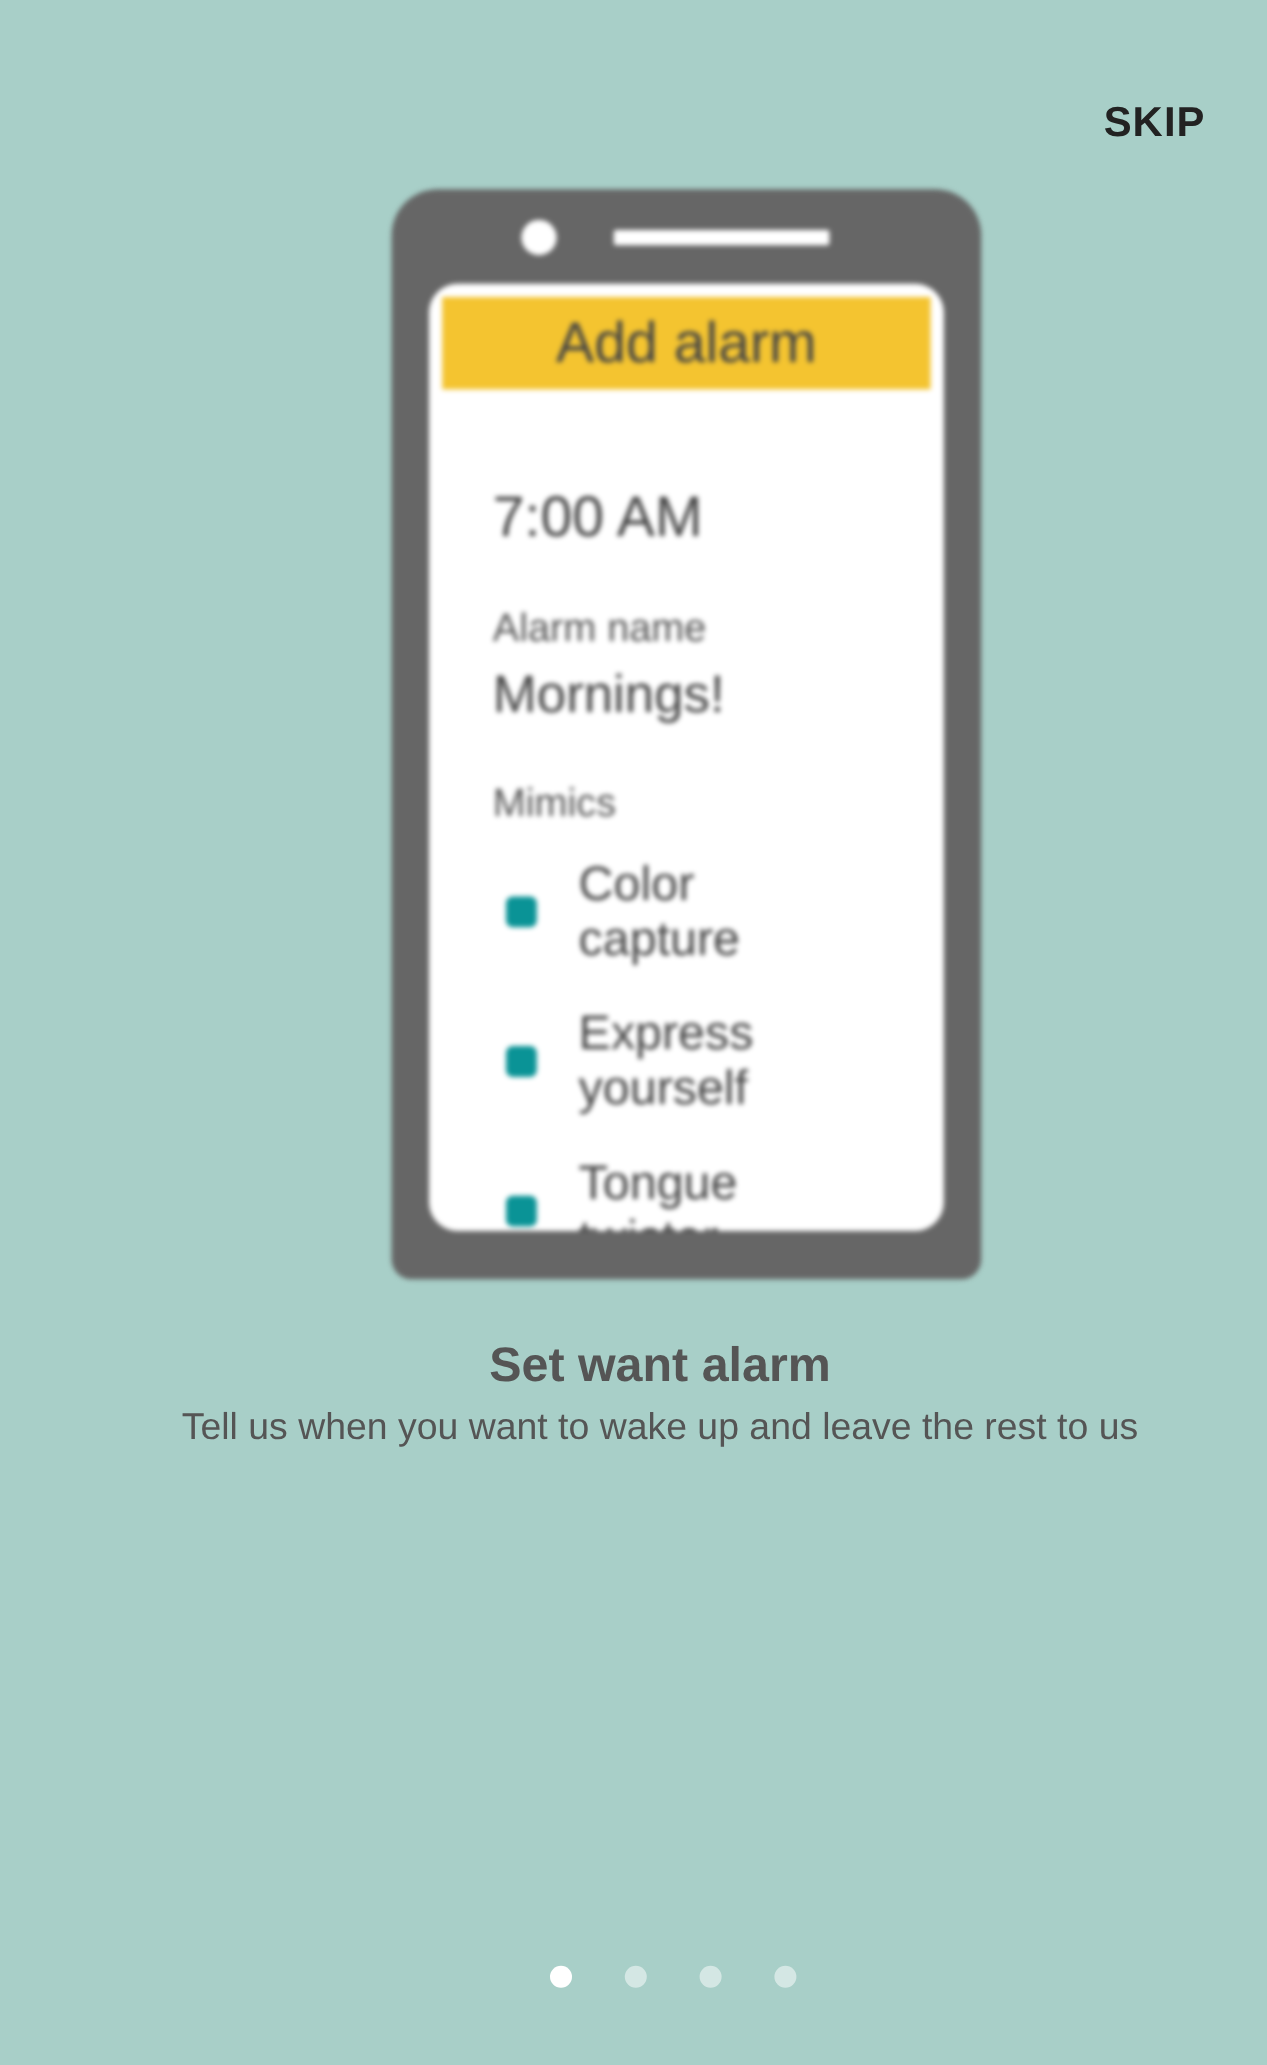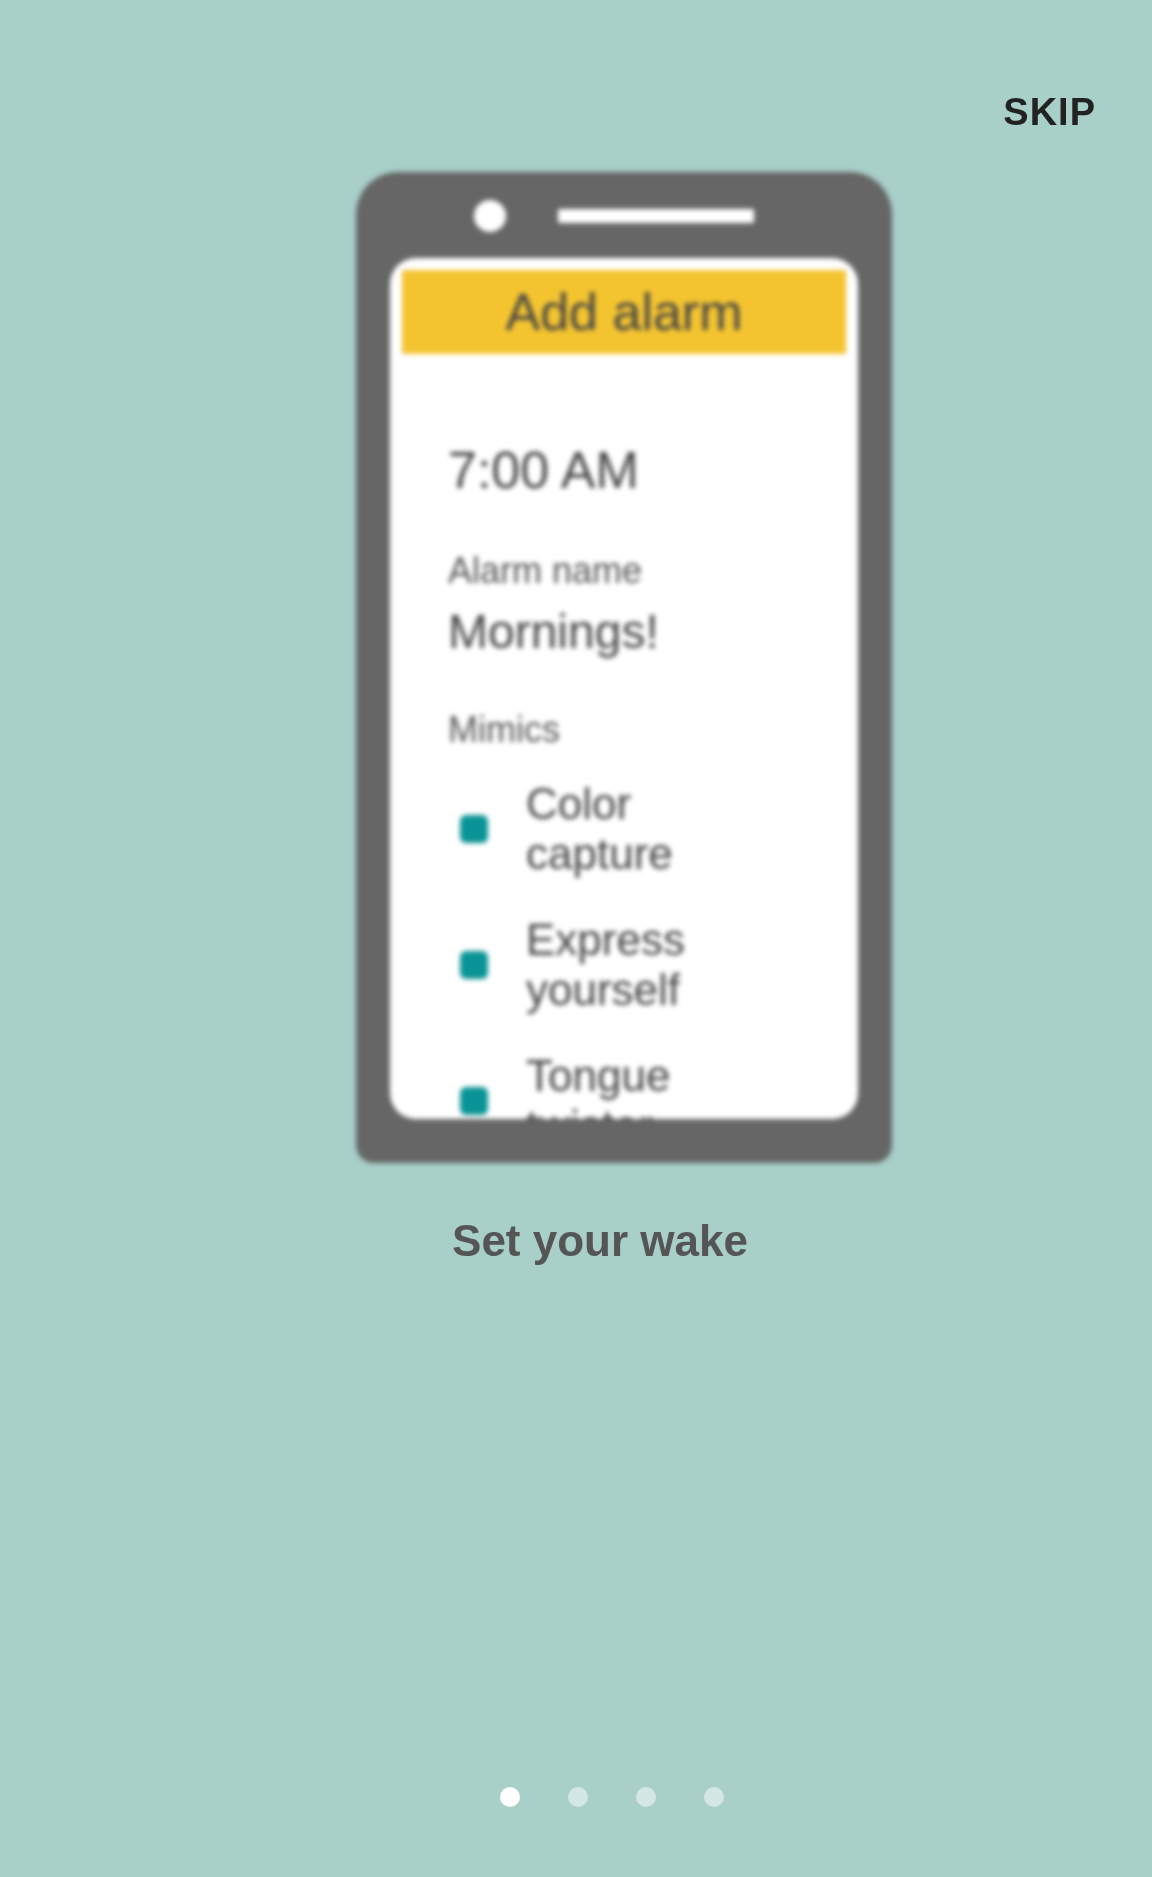--- a/index.html
+++ b/index.html
@@ -194,21 +194,22 @@
         <div class="mimic-item">
           <div class="mimic-bullet"></div>
           <div class="mimic-text">Tongue twister</div>
         </div>
       </div>
     </div>
   </div>
 </div>
 
 <div class="onboarding-text">
-  <div class="onboarding-title">Set your wake</div>
+  <div class="onboarding-title">Set want alarm</div>
+  <div class="onboarding-subtitle">Tell us when you want to wake up and leave the rest to us</div>
 </div>
 
 <div class="pagination">
   <div class="page-dot active"></div>
   <div class="page-dot"></div>
   <div class="page-dot"></div>
   <div class="page-dot"></div>
 </div>
 
 </body></html>

